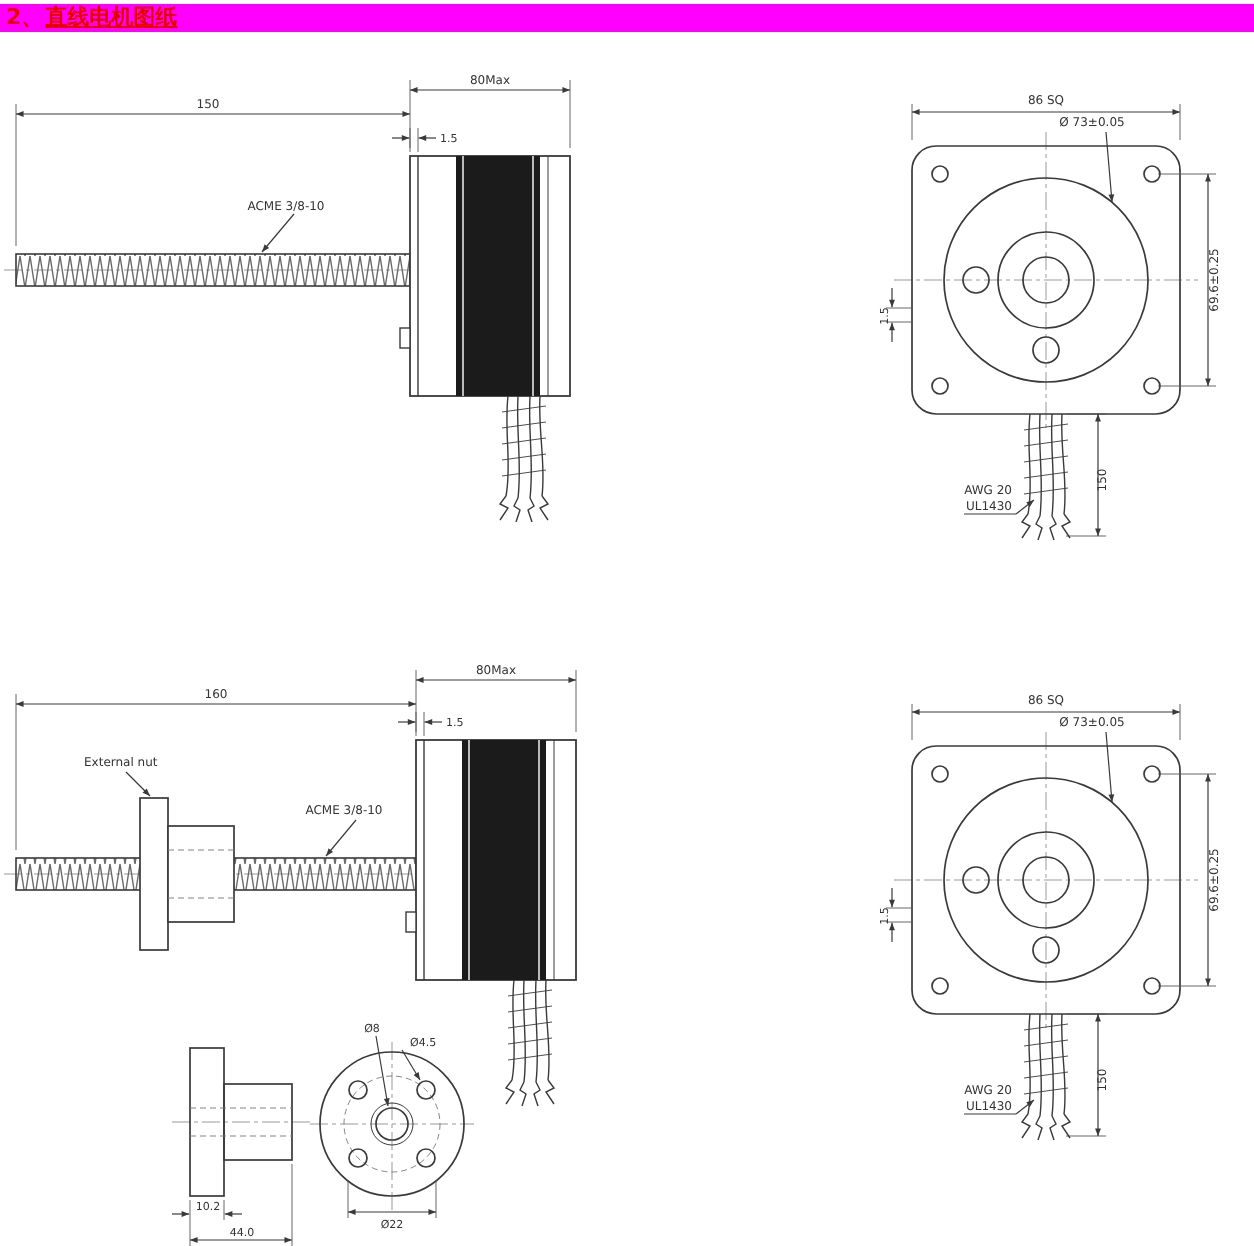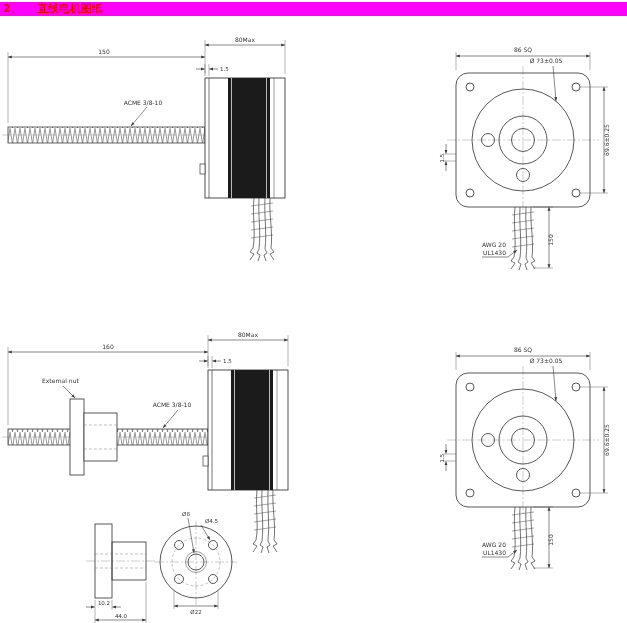--- a/index.html
+++ b/index.html
@@ -6,21 +6,21 @@
   html,body { background:#ffffff; }
   .page {
     position:relative; width:627px; height:623px; background:#fff;
     font-family:"DejaVu Sans", sans-serif; overflow:hidden;
   }
   .header-bar {
     position:absolute; left:0; top:2px; width:627px; height:14px;
     display:flex; align-items:center; padding-left:3px;
     font-size:11px; line-height:14px; font-weight:bold;
   }
-  .header-bar .header-title { margin-left:15px; }
+  .header-bar .header-title { text-decoration:underline; margin-left:1px; }
   svg.drawing { position:absolute; left:0; top:0; }
   svg text { font-family:"DejaVu Sans", sans-serif; font-size:6px; fill:#333; font-weight:normal; }
   svg text.sm { font-size:5.5px; }
   .cl { stroke:#999; stroke-width:0.5; stroke-dasharray:9 2 2 2; fill:none; }
   .ext { stroke:#555; stroke-width:0.45; fill:none; }
   .dim { stroke:#3a3a3a; stroke-width:0.6; fill:none; }
   .out { stroke:#3a3a3a; stroke-width:0.85; fill:none; }
   .hid { stroke:#777; stroke-width:0.45; stroke-dasharray:3 2; fill:none; }
 </style>
 </head>

